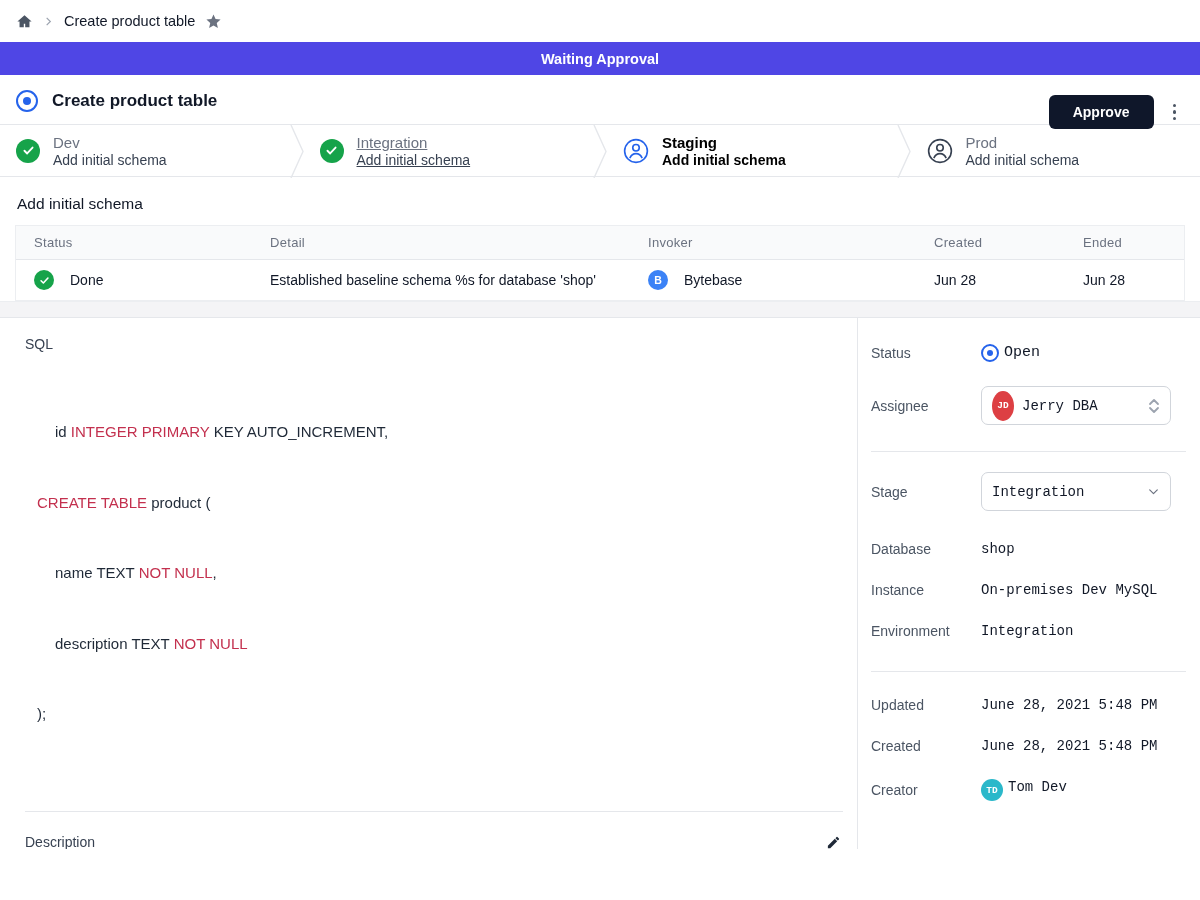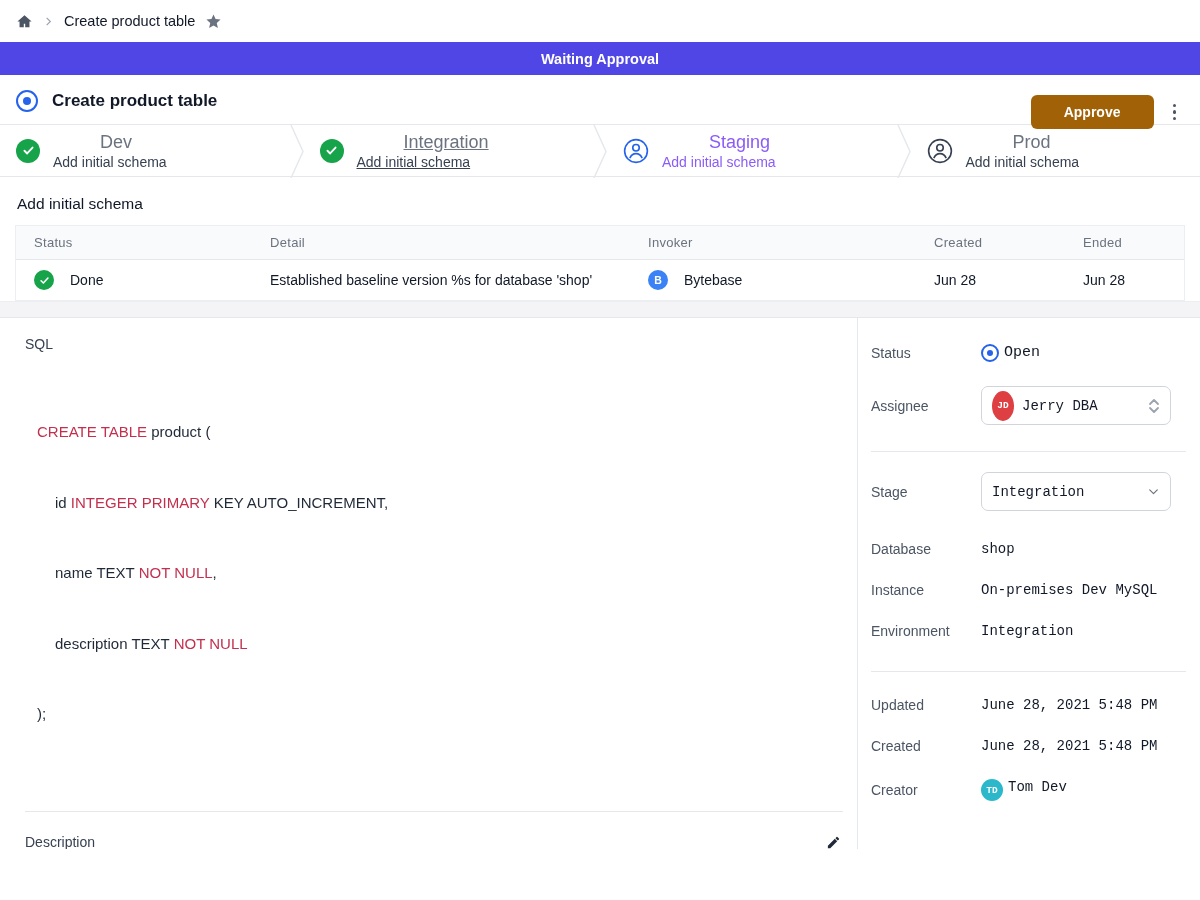--- a/index.html
+++ b/index.html
@@ -25,33 +25,33 @@
   .issue-open-icon { width:22px; height:22px; border:2px solid #2563eb; border-radius:50%;
                      display:flex; align-items:center; justify-content:center; }
   .issue-open-icon .dot { width:8px; height:8px; background:#2563eb; border-radius:50%; }
   .issue-title { font-size:17px; font-weight:bold; color:#111827; }
   .meta-line { margin:13px 0 0 0; font-size:13.5px; color:#6b7280; }
   .meta-line .strong { color:#1f2937; font-weight:bold; }
   .vcs-line { margin-top:10px; font-size:13.5px; color:#6b7280; display:flex; align-items:center; gap:6px; }
   .link { color:#2563eb; }
   .commit-msg { color:#1f2937; font-weight:bold; }
   .header-actions { position:absolute; top:20px; right:20px; display:flex; align-items:center; gap:15px; }
-  .approve-btn { background:#a16207; color:#fff; border:none; border-radius:6px;
-                 font-family:inherit; font-size:14px; font-weight:bold; padding:9px 33px; cursor:pointer; }
+  .approve-btn { background:#0f172a; color:#fff; border:none; border-radius:6px;
+                 font-family:inherit; font-size:14px; font-weight:bold; padding:9px 24px; cursor:pointer; }
   .kebab { display:flex; flex-direction:column; gap:3px; padding:4px; cursor:pointer; }
   .kebab i { width:3.5px; height:3.5px; border-radius:50%; background:#4b5563; }
 
   
   .stage-bar { display:flex; align-items:stretch; height:53px; border-top:1px solid #e5e7eb; border-bottom:1px solid #e5e7eb; }
   .stage { flex:1; display:flex; align-items:center; gap:13px; padding-left:16px; cursor:pointer; }
   .stage-texts { display:flex; flex-direction:column; gap:1px; }
-  .stage-env { font-size:18px; color:#6b7280;margin-left:47px; }
+  .stage-env { font-size:15px; color:#6b7280; }
   .stage-task { font-size:14px; color:#374151; }
   .stage.linked .stage-env, .stage.linked .stage-task { text-decoration:underline; }
-  .stage.active .stage-env, .stage.active .stage-task { color:#8b5cf6; font-weight:normal; text-decoration:none; }
+  .stage.active .stage-env, .stage.active .stage-task { color:#000000; font-weight:bold; text-decoration:none; }
   .check-circle { width:24px; height:24px; border-radius:50%; background:#16a34a;
                   display:flex; align-items:center; justify-content:center; flex:none; }
   .person-circle { flex:none; }
   .stage-sep { flex:none; }
 
   
   .task-section { padding:10px 15px 0; }
   .task-heading { font-size:15.5px; color:#111827; margin:8px 0 12px 2px; }
   .task-table { border:1px solid #eceef1; }
   .tt-header, .tt-row { display:grid; grid-template-columns:236px 378px 286px 149px 1fr; align-items:center; }
@@ -224,41 +224,41 @@
     </div>
     <div class="tt-row">
       <div>
         <span class="check-circle small">
           <svg width="11" height="11" viewBox="0 0 24 24" fill="none" stroke="#fff" stroke-width="3.4" stroke-linecap="round" stroke-linejoin="round">
               <path d="M4.5 12.5l5 5 10-11"></path>
             </svg>
         </span>
         <span>Done</span>
       </div>
-      <div>Established baseline version %s for database 'shop'</div>
+      <div>Established baseline schema %s for database 'shop'</div>
       <div>
         <span class="avatar b">B</span>
         <span>Bytebase</span>
       </div>
       <div>Jun 28</div>
       <div>Jun 28</div>
     </div>
   </div>
 </div>
 
 <div class="gray-gap"></div>
 
 <div class="content-split">
 
   <div class="left-col">
     <div class="sql-label">SQL</div>
 
     <div class="sql-code">
+      <div class="sql-line indent"><span>id </span><span class="kw">INTEGER PRIMARY</span><span> KEY AUTO_INCREMENT,</span></div>
       <div class="sql-line"><span class="kw">CREATE TABLE</span><span> product (</span></div>
-      <div class="sql-line indent"><span>id </span><span class="kw">INTEGER PRIMARY</span><span> KEY AUTO_INCREMENT,</span></div>
       <div class="sql-line indent"><span>name TEXT </span><span class="kw">NOT NULL</span><span>,</span></div>
       <div class="sql-line indent"><span>description TEXT </span><span class="kw">NOT NULL</span></div>
       <div class="sql-line"><span>);</span></div>
     </div>
 
     <hr class="left-divider">
 
     <div class="desc-row">
       <span class="desc-label">Description</span>
       <span class="pencil-btn">

